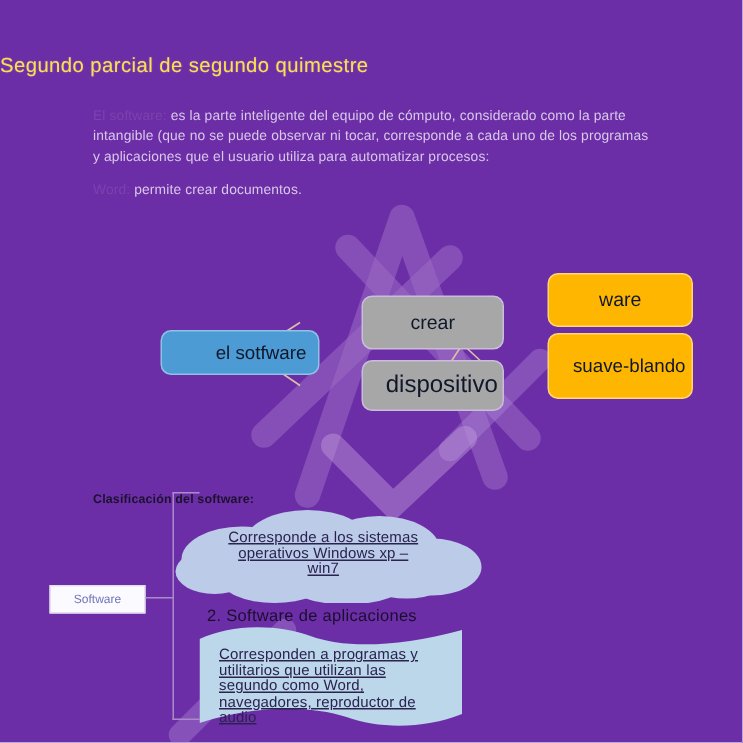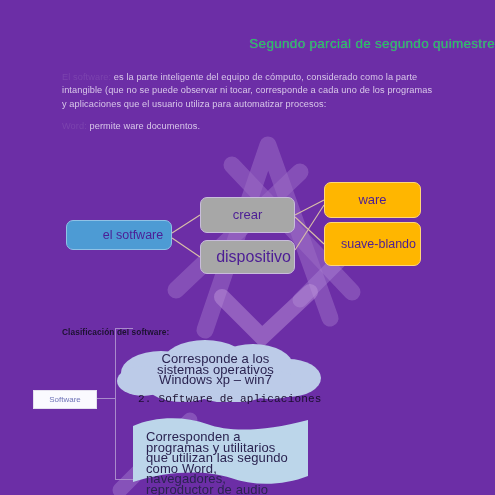--- a/index.html
+++ b/index.html
@@ -26,24 +26,24 @@
     left: 0; top: 0;
     width: 495px; height: 495px;
     pointer-events: none;
   }
 
   
   .slide-title {
     position: absolute;
     left: 0; top: 36px;
     width: 495px;
-    text-align: right;
+    text-align: left;
     font-size: 13.5px;
     letter-spacing: .3px;
-    color: #22c55e;
+    color: #fde047;
     text-shadow: 0 0 1px #9D6CCB;
   }
 
   
   .para-block {
     position: absolute;
     left: 62px; top: 71px;
     width: 375px;
     font-size: 9.2px;
     line-height: 13.4px;
@@ -67,24 +67,25 @@
     left: 0; top: 0;
     width: 495px; height: 125px;
   }
   .node {
     position: absolute;
     display: flex;
     align-items: center;
     justify-content: center;
     text-align: center;
     border-radius: 7px;
-    color: #4c1d95;
+    color: #0f172a;
     font-size: 13px;
     line-height: 14px;
     box-sizing: border-box;
+    margin-left: 41px;
   }
   .node-blue {
     left: 66px; top: 55px;
     width: 106px; height: 30px;
     background: #4D9BD4;
     border: 1.4px solid #8FC2E6;
     font-size: 12.5px;
     padding-left: 28px;
   }
   .node-gray-soft {
@@ -158,38 +159,39 @@
     border-top: 1.2px solid #A98ACB;
   }
 
   .item-heading {
     position: absolute;
     font-size: 11px;
     color: #1A0E2E;
     letter-spacing: .2px;
   }
   .item-1 { left: 138px; top: 324px; }
-  .item-2 { left: 138px; top: 393px; font-family: Liberation Mono, monospace; }
+  .item-2 { left: 138px; top: 405px; }
 
   
   .cloud-wrap {
     position: absolute;
   }
   .cloud-1 { left: 113px; top: 340px; width: 210px; height: 62px; }
   .cloud-2 { left: 133px; top: 418px; width: 175px; height: 70px; }
 
   .cloud-wrap svg { position: absolute; left: 0; top: 0; }
 
   .cloud-text {
     position: absolute;
     box-sizing: border-box;
-    font-size: 13px;
+    font-size: 10px;
     line-height: 10.5px;
     color: #2A2350;
     letter-spacing: .1px;
+    text-decoration: underline;
   }
   .cloud-1 .cloud-text {
     left: 35px; top: 14px; width: 135px;
     text-align: center;
   }
   .cloud-2 .cloud-text {
     left: 13px; top: 14px; width: 150px;
     text-align: left;
   }
 </style>
@@ -213,21 +215,21 @@
     </g>
   </svg>
 
   <div class="slide-title">Segundo parcial de segundo quimestre</div>
 
   <div class="para-block">
     <p>
       <span class="dim-term">El software:</span><span> es la parte inteligente del equipo de cómputo, considerado como la parte intangible (que no se puede observar ni tocar, corresponde a cada uno de los programas  y aplicaciones  que el usuario utiliza para automatizar procesos:</span>
     </p>
     <p>
-      <span class="dim-term">Word:</span><span> permite ware documentos.</span>
+      <span class="dim-term">Word:</span><span> permite crear documentos.</span>
     </p>
   </div>
 
   <div class="diagram">
     <svg class="links" viewBox="0 0 495 125">
       <g stroke="#D9C0A8" stroke-width="1.1" fill="none">
         <line x1="172" y1="68" x2="200" y2="50"></line>
         <line x1="172" y1="73" x2="200" y2="92"></line>
         <line x1="295" y1="50" x2="324" y2="35"></line>
         <line x1="295" y1="52" x2="324" y2="79"></line>

